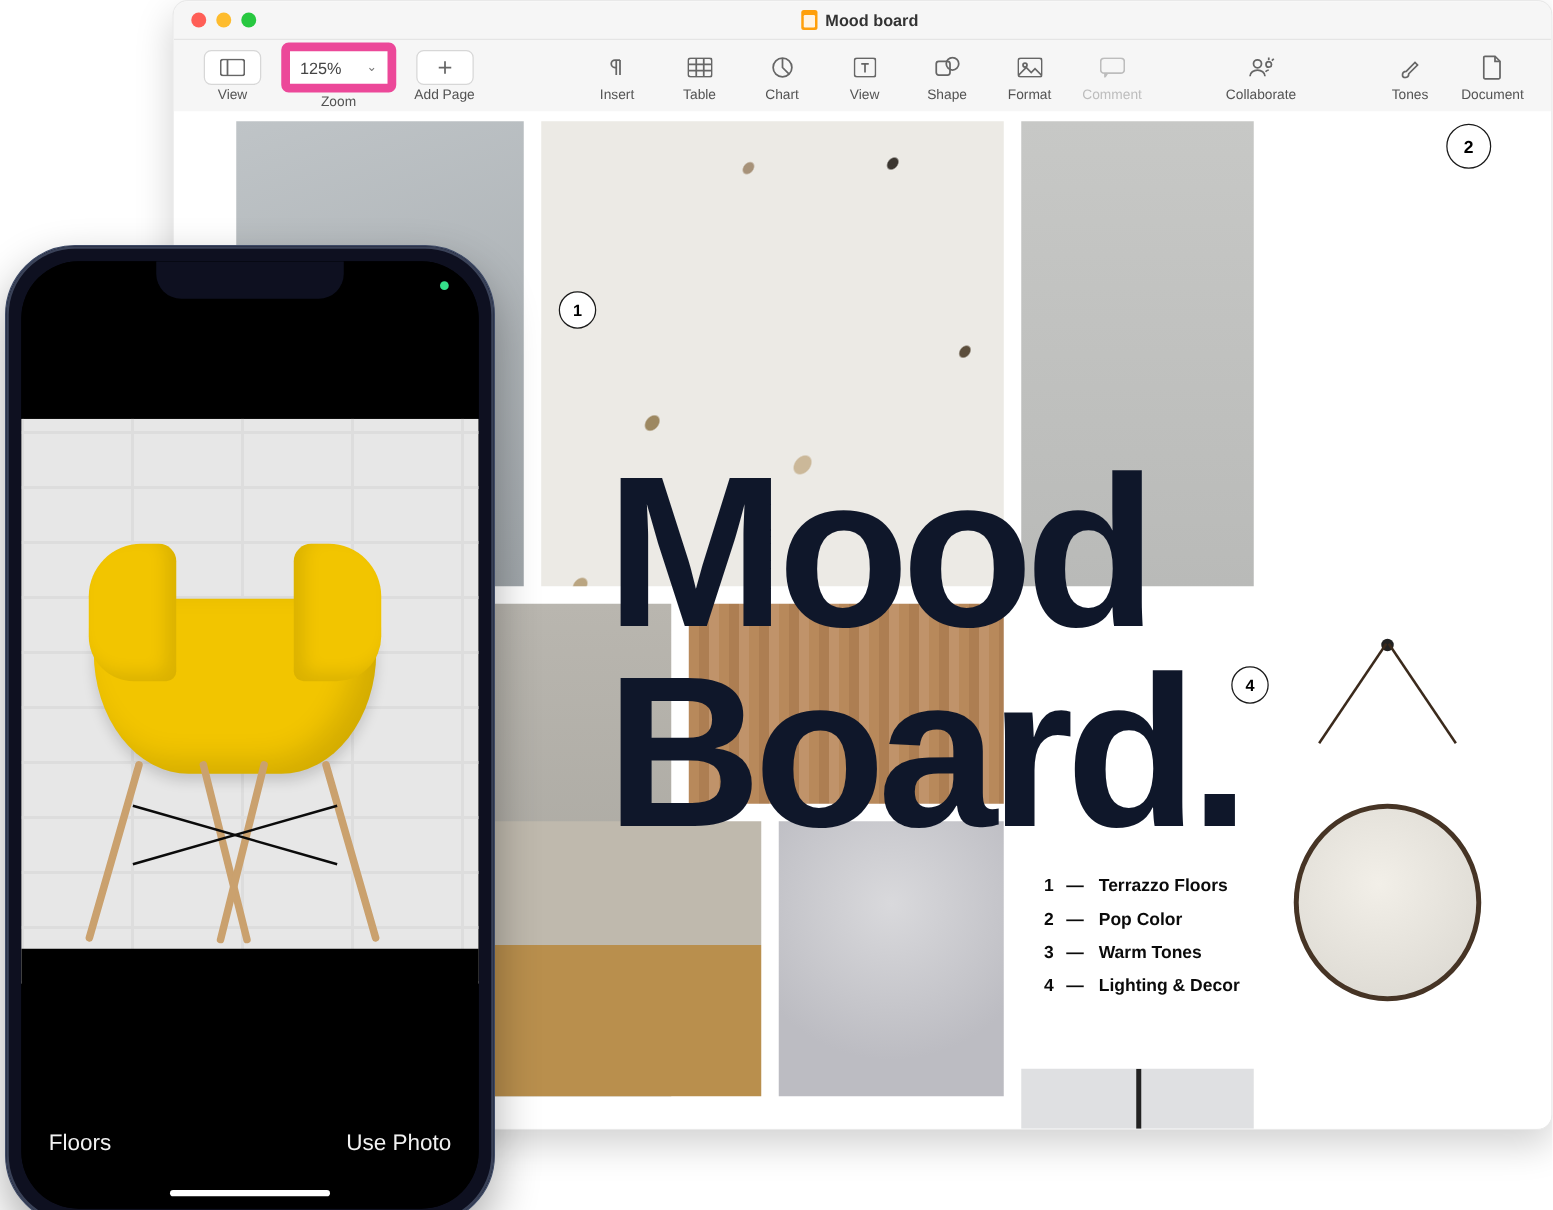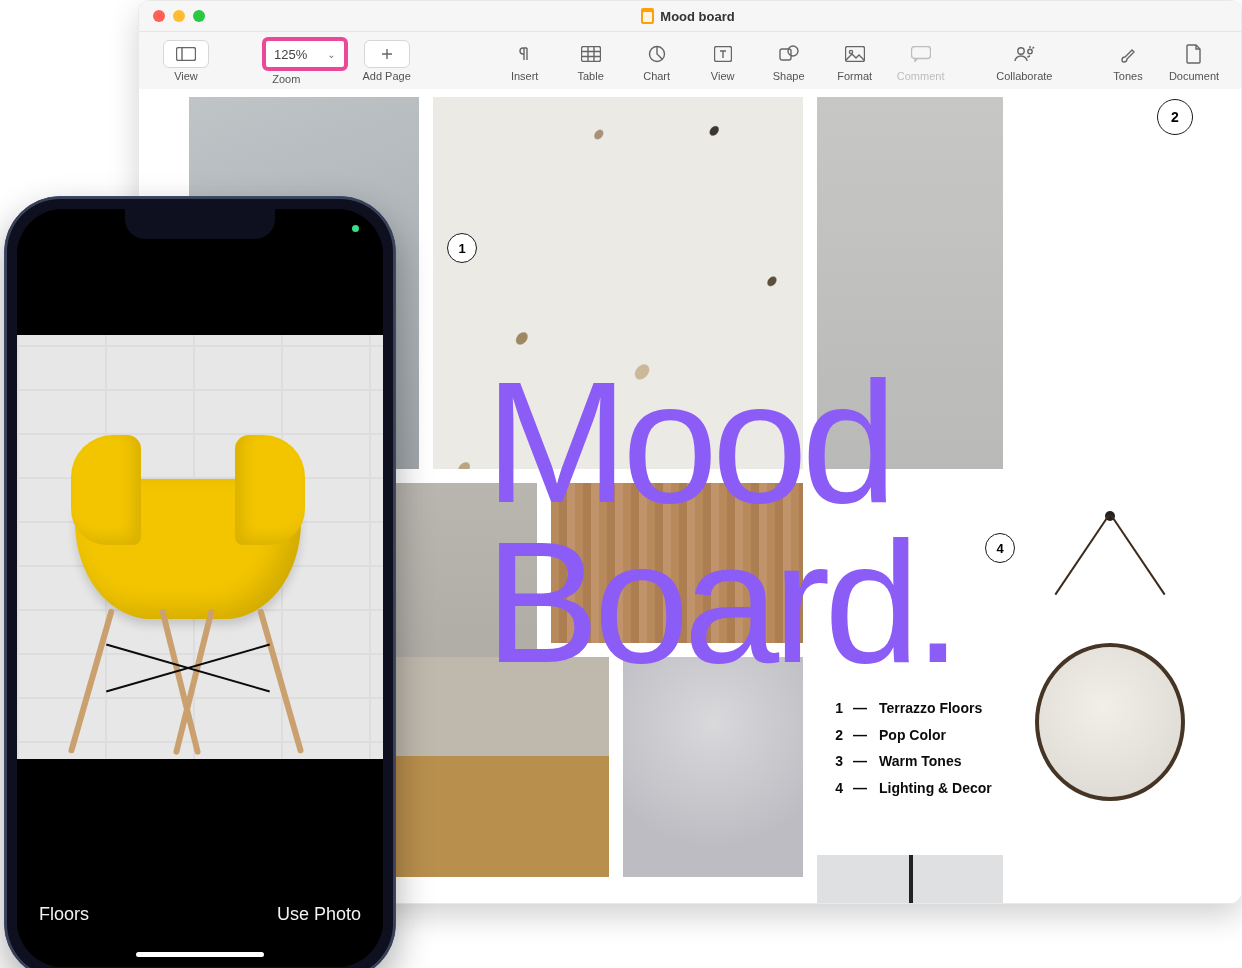--- a/index.html
+++ b/index.html
@@ -65,33 +65,33 @@
   .tb-item{display:flex;flex-direction:column;align-items:center;justify-content:center;min-width:54px;padding:0 6px;}
   .tb-zoom{min-width:72px;}
   .tb-gap{width:18px;}
   .tb-flex{flex:1;}
   .tb-icon{height:28px;display:flex;align-items:center;justify-content:center;color:#555;}
   .tb-icon svg{stroke:#666;fill:none;stroke-width:1.4;}
   .tb-icon.boxed{width:44px;height:26px;border:1px solid #d7d7d7;border-radius:6px;background:#fff;}
   .tb-label{font-size:11px;color:var(--tool-label);margin-top:2px;white-space:nowrap;}
   .tb-item.disabled .tb-label,.tb-item.disabled .tb-icon{color:var(--disabled);}
   .tb-item.disabled .tb-icon svg{stroke:var(--disabled);}
-  .zoom-pill{display:flex;align-items:center;justify-content:center;gap:20px;height:26px;padding:0 8px;border:4px solid #ec4899;border-radius:6px;background:#fff;font-size:13px;color:#444;margin-left:37px;}
+  .zoom-pill{display:flex;align-items:center;justify-content:center;gap:20px;height:26px;padding:0 8px;border:7px solid #ec4899;border-radius:6px;background:#fff;font-size:13px;color:#444;}
   .zoom-pill .chev{font-size:10px;color:#777;}
 
   .canvas{
     position:absolute; inset:88px 0 0 0;
     background:var(--canvas-bg);
     overflow:hidden;
   }
 
   
   .board{position:absolute;left:24px;top:8px;width:1050px;height:792px;}
   .img-tile{position:absolute;border-radius:0;overflow:hidden;}
-  .big-title{position:absolute;left:322px;top:266px;font-weight:400;letter-spacing:-6px;color:#8b5cf6;line-height:0.93;font-size:172px;font-family:"Helvetica Neue",Arial,sans-serif;}
+  .big-title{position:absolute;left:322px;top:266px;font-weight:700;letter-spacing:-6px;color:#0f172a;line-height:0.93;font-size:172px;font-family:"Helvetica Neue",Arial,sans-serif;}
   .big-title .dot-period{letter-spacing:0;}
 
   
   .t-grey-wall{background:linear-gradient(160deg,#bfc4c7,#a0a6aa);}
   .t-terrazzo{background:#eceae5;position:relative;}
   .t-terrazzo::before{content:"";position:absolute;inset:0;transform:skewY(-18deg) scale(1.3);background:
     radial-gradient(circle at 10% 20%,#6d5a3a 0 3px,transparent 4px),
     radial-gradient(circle at 30% 55%,#9d8861 0 4px,transparent 5px),
     radial-gradient(circle at 70% 25%,#3b3630 0 3px,transparent 4px),
     radial-gradient(circle at 55% 70%,#cbb899 0 5px,transparent 6px),

